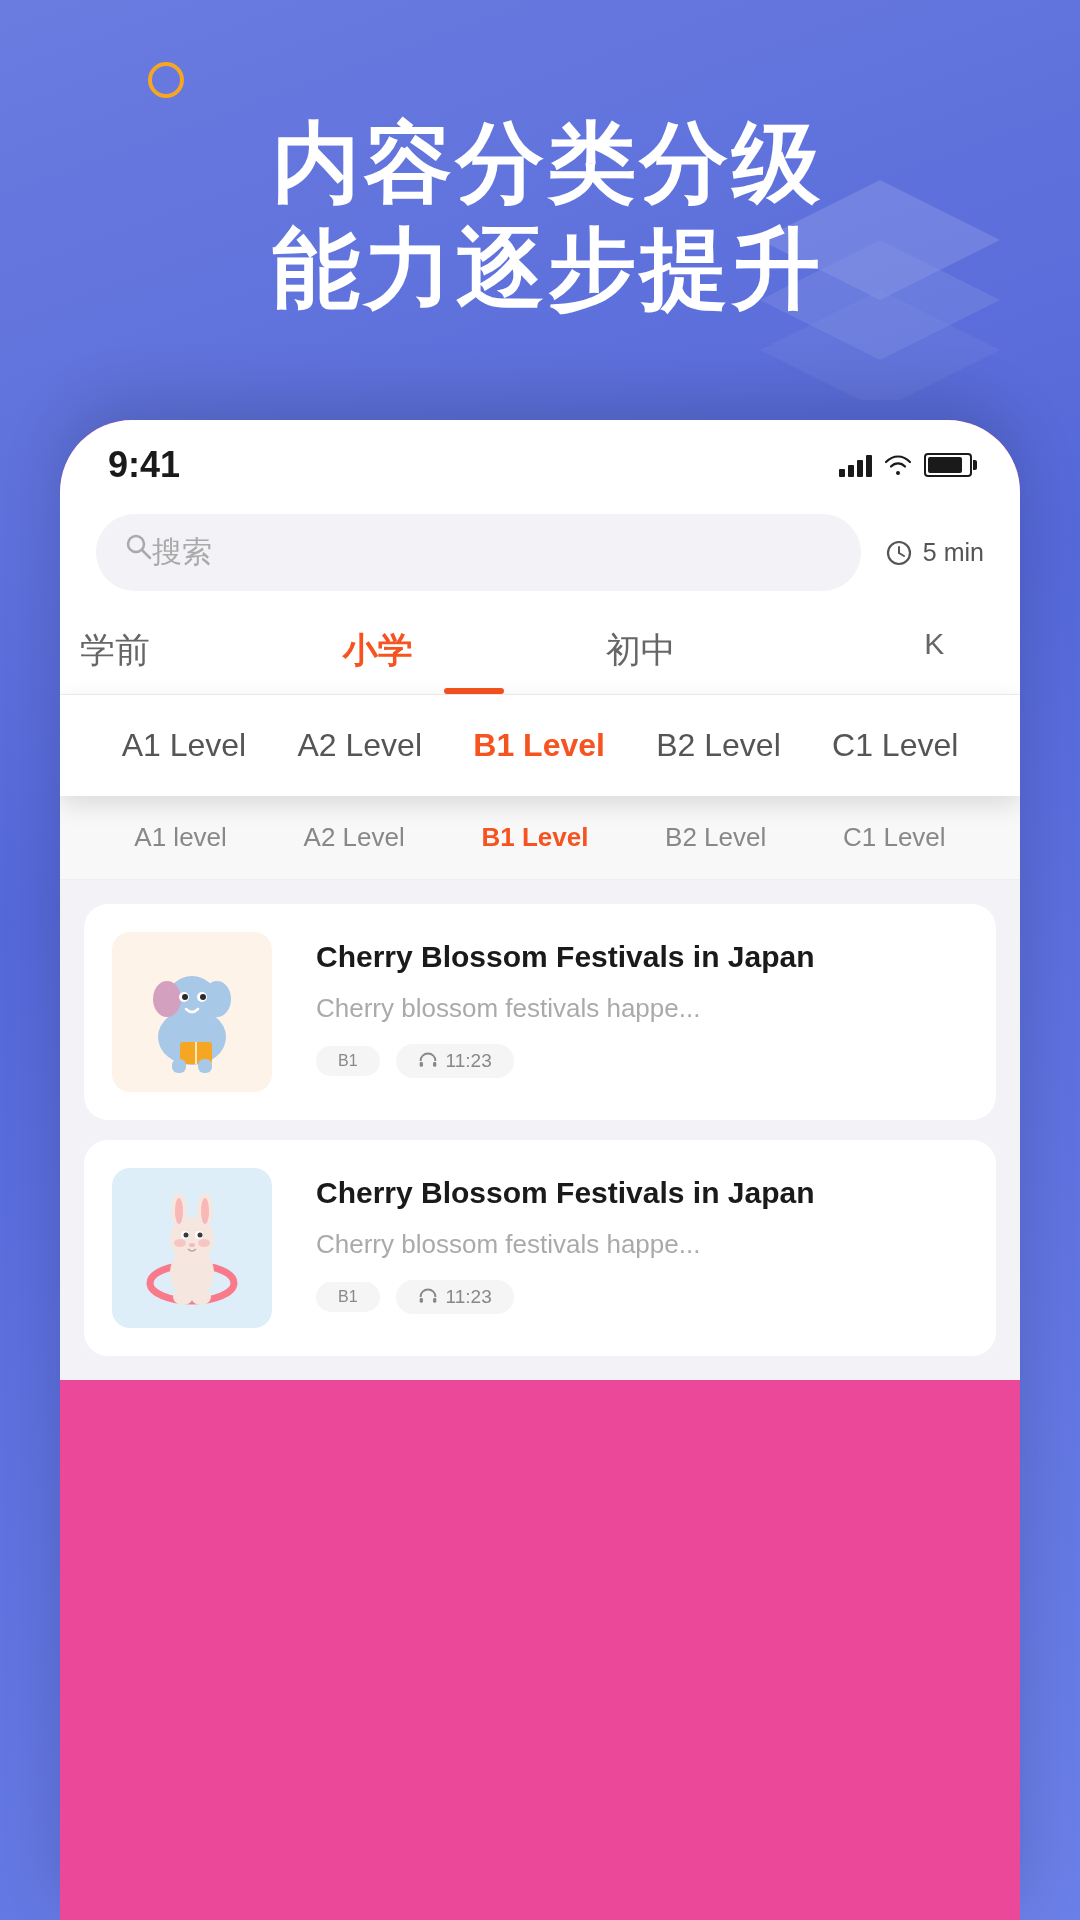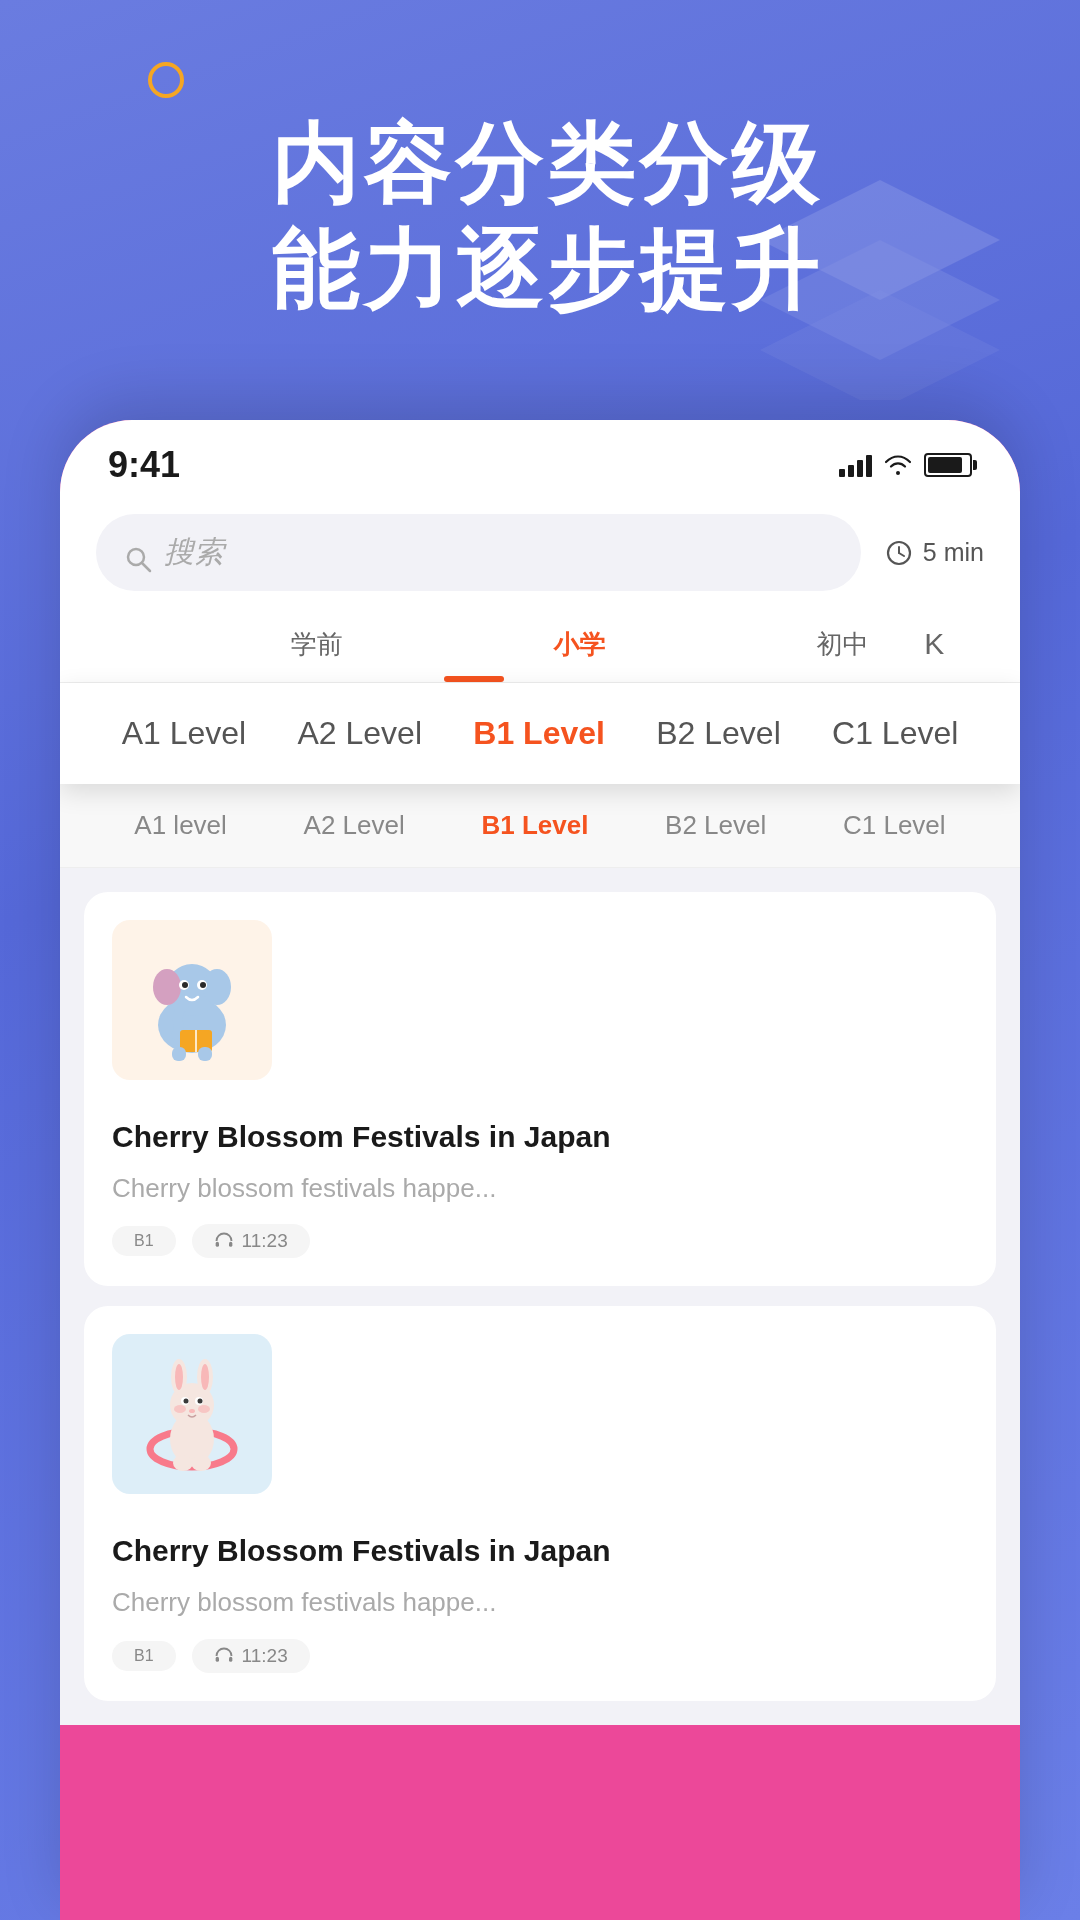--- a/index.html
+++ b/index.html
@@ -93,26 +93,24 @@
     .search-area {
       background: white;
       padding: 16px 36px 0;
       display: flex;
       align-items: center;
       justify-content: space-between;
     }
     .search-bar {
       flex: 1;
       display: flex;
-      align-items: flex-end;
+      align-items: flex-start;
       background: #f2f2f7;
       border-radius: 40px;
       padding: 18px 28px;
-      gap: 12px;
-      font-style: italic;
     }
     .search-placeholder {
       font-size: 30px;
       color: #aaa;
     }
     .time-filter {
       display: flex;
       align-items: center;
       gap: 10px;
       margin-left: 24px;
@@ -126,23 +124,23 @@
     
     .category-tabs {
       background: white;
       display: flex;
       padding: 20px 20px 0;
       gap: 0;
       border-bottom: 1px solid #eee;
     }
     .cat-tab {
       flex: 1;
-      text-align: right;
+      text-align: left;
       padding: 16px 0 20px;
-      font-size: 26px;
+      font-size: 35px;
       color: #666;
       position: relative;
     }
     .cat-tab.active {
       color: #f5531f;
       font-weight: 600;
     }
     .cat-tab.active::after {
       content: '';
       position: absolute;
@@ -211,22 +209,21 @@
       gap: 20px;
     }
 
     
     .content-card {
       background: white;
       border-radius: 24px;
       display: flex;
       align-items: flex-start;
       padding: 28px 28px;
-      gap: 32px;
-      flex-direction: column;
+      gap: 44px;
     }
     .card-image {
       width: 160px;
       height: 160px;
       border-radius: 18px;
       flex-shrink: 0;
       display: flex;
       align-items: center;
       justify-content: center;
       overflow: hidden;

